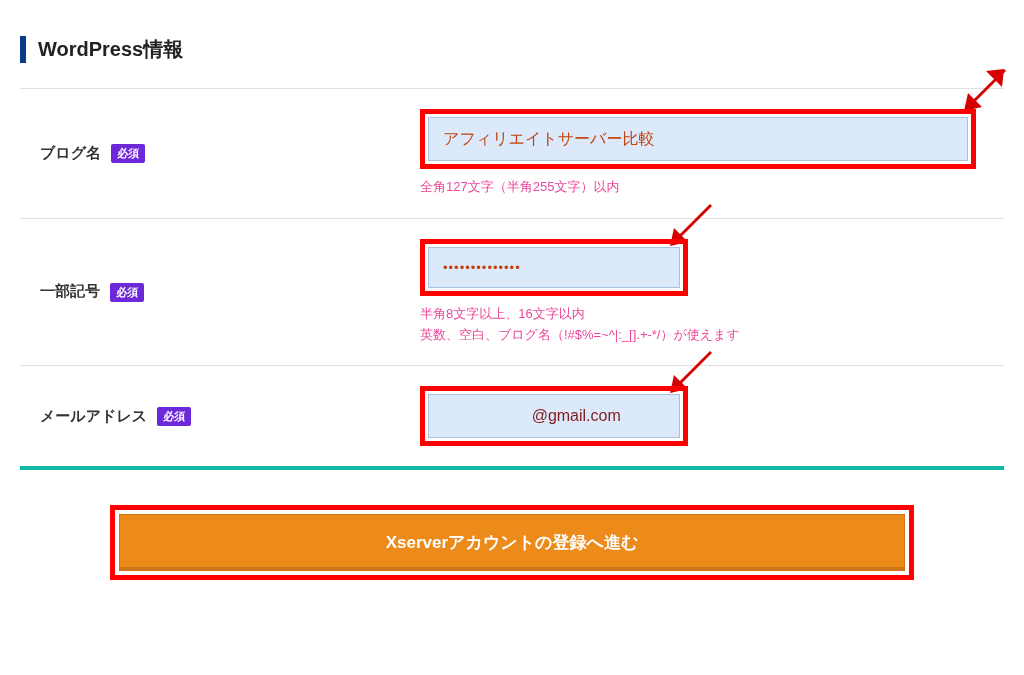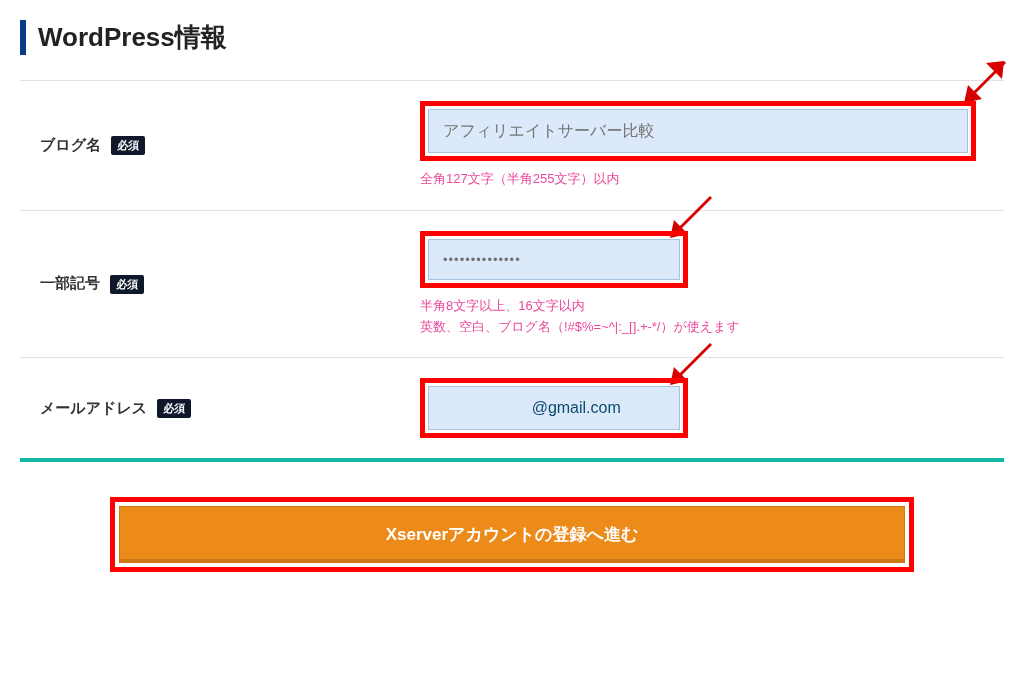--- a/index.html
+++ b/index.html
@@ -7,24 +7,25 @@
     margin: 0;
     padding: 20px;
     font-family: "Hiragino Kaku Gothic ProN", "Meiryo", sans-serif;
     background: #fff;
     color: #333;
     width: 1024px;
   }
   .section-title {
     border-left: 6px solid #0a3a8c;
     padding-left: 12px;
-    font-size: 26px;
+    font-size: 20px;
     font-weight: bold;
     margin-bottom: 25px;
     color: #222;
+    margin-top: 16px;
   }
   .form-table {
     width: 100%;
     border-collapse: collapse;
   }
   .form-row {
     border-top: 1px solid #e0e0e0;
   }
   .form-row:last-of-type {
     border-bottom: 4px solid #14b8a6;
@@ -32,21 +33,21 @@
   .label-cell {
     width: 400px;
     padding: 35px 20px;
     vertical-align: middle;
     font-size: 15px;
     font-weight: bold;
     color: #333;
   }
   .required-badge {
     display: inline-block;
-    background: #0f172a;
+    background: #6d28d9;
     color: #fff;
     font-size: 11px;
     font-weight: bold;
     padding: 2px 6px;
     margin-left: 6px;
     border-radius: 2px;
     vertical-align: middle;
   }
   .input-cell {
     padding: 20px 20px 20px 0;
@@ -57,21 +58,21 @@
     border: 5px solid #ff0000;
     display: inline-block;
     padding: 3px;
     position: relative;
   }
   .input-field {
     background: #dbe9fa;
     border: 1px solid #a9c2e0;
     font-size: 16px;
     padding: 12px 14px;
-    color: #737373;
+    color: #c2410c;
     outline: none;
   }
   .input-field.wide { width: 540px; }
   .input-field.mid  { width: 252px; }
   .hint {
     font-size: 13px;
     color: #ec4899;
     margin-top: 8px;
     line-height: 1.6;
   }
@@ -148,21 +149,21 @@
   <tr class="form-row">
     <td class="label-cell">
       <span>メールアドレス</span>
       <span class="required-badge">必須</span>
     </td>
     <td class="input-cell">
       <svg class="arrow-svg" style="left:240px; top:-25px;" width="60" height="60" viewBox="0 0 60 60">
             <path d="M50 10 L20 40 L14 34 L10 52 L28 48 L22 42 L52 12 Z" fill="#d60000"></path>
           </svg>
       <div class="red-box">
-        <input class="input-field mid" style="text-align: center; color: #0c4a6e; white-space: pre;" value="          @gmail.com">
+        <input class="input-field mid" style="text-align: center; color: #7f1d1d; white-space: pre;" value="          @gmail.com">
       </div>
     </td>
   </tr>
 </tbody>
   </table>
 
 <div class="submit-wrap">
   <div class="submit-red-box">
     <button class="submit-btn">Xserverアカウントの登録へ進む</button>
   </div>

